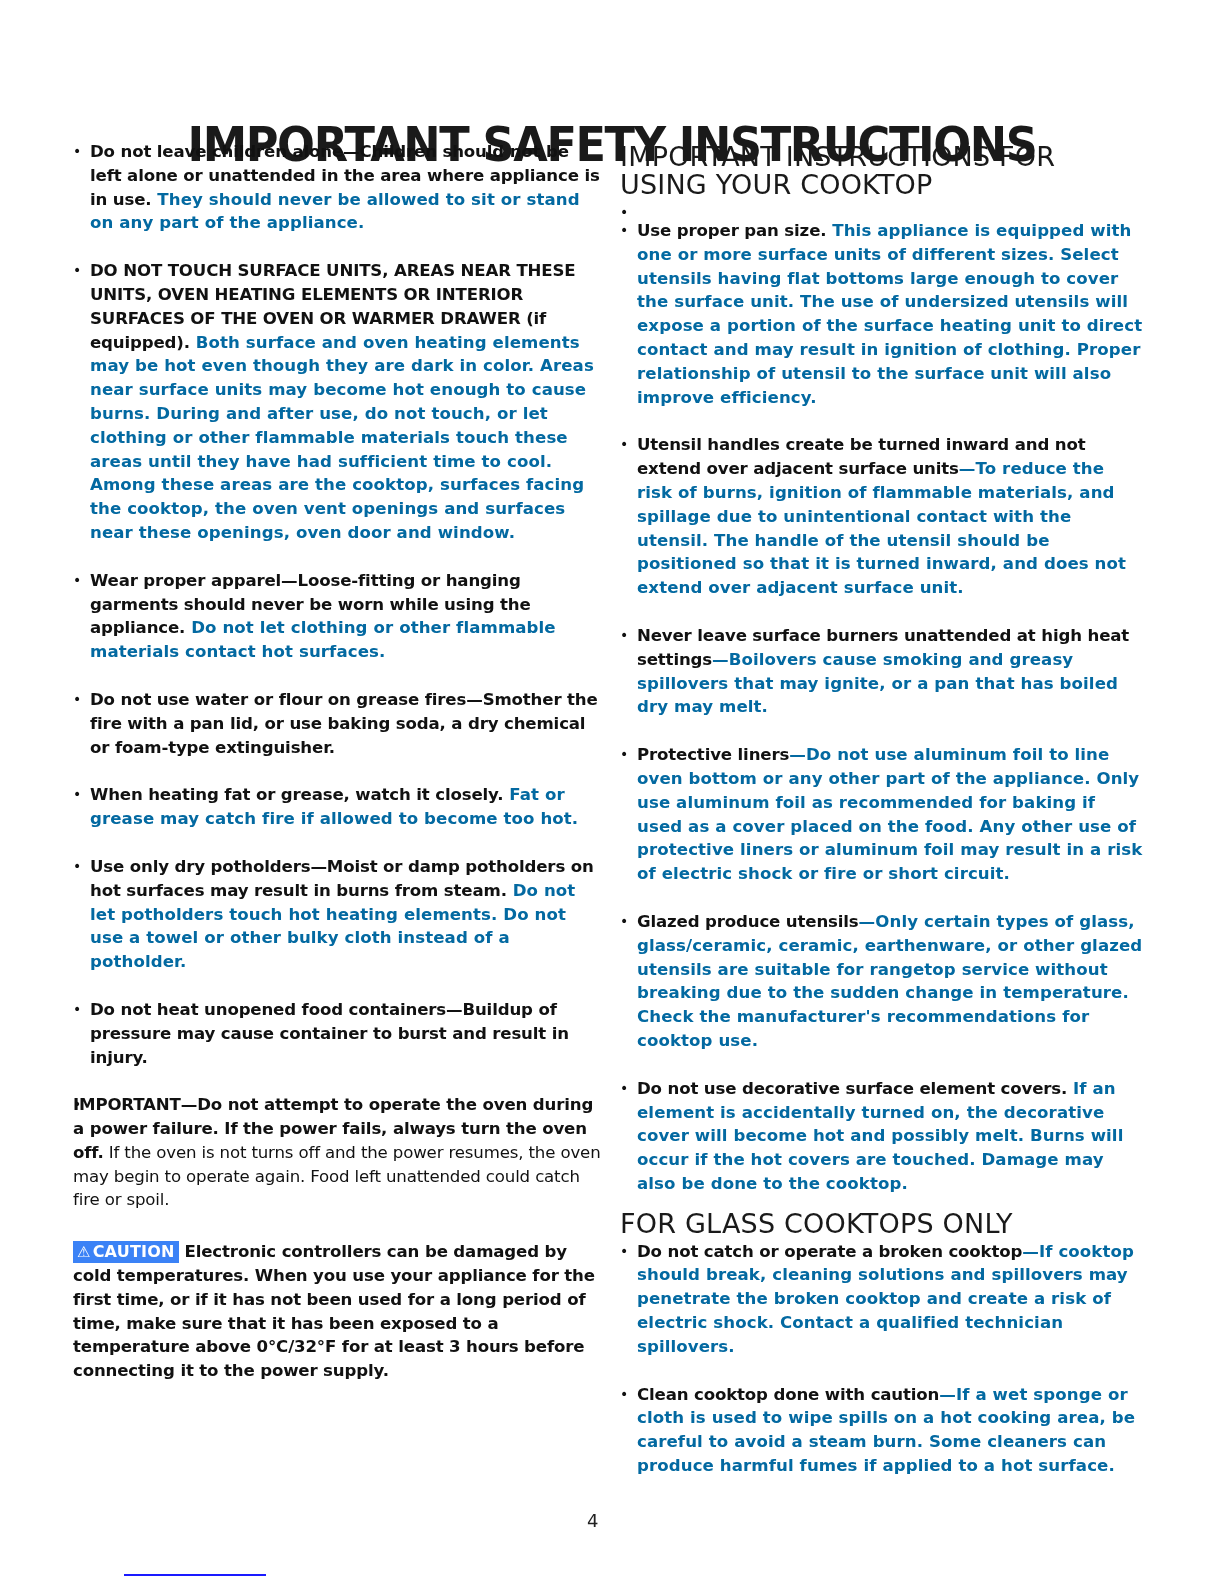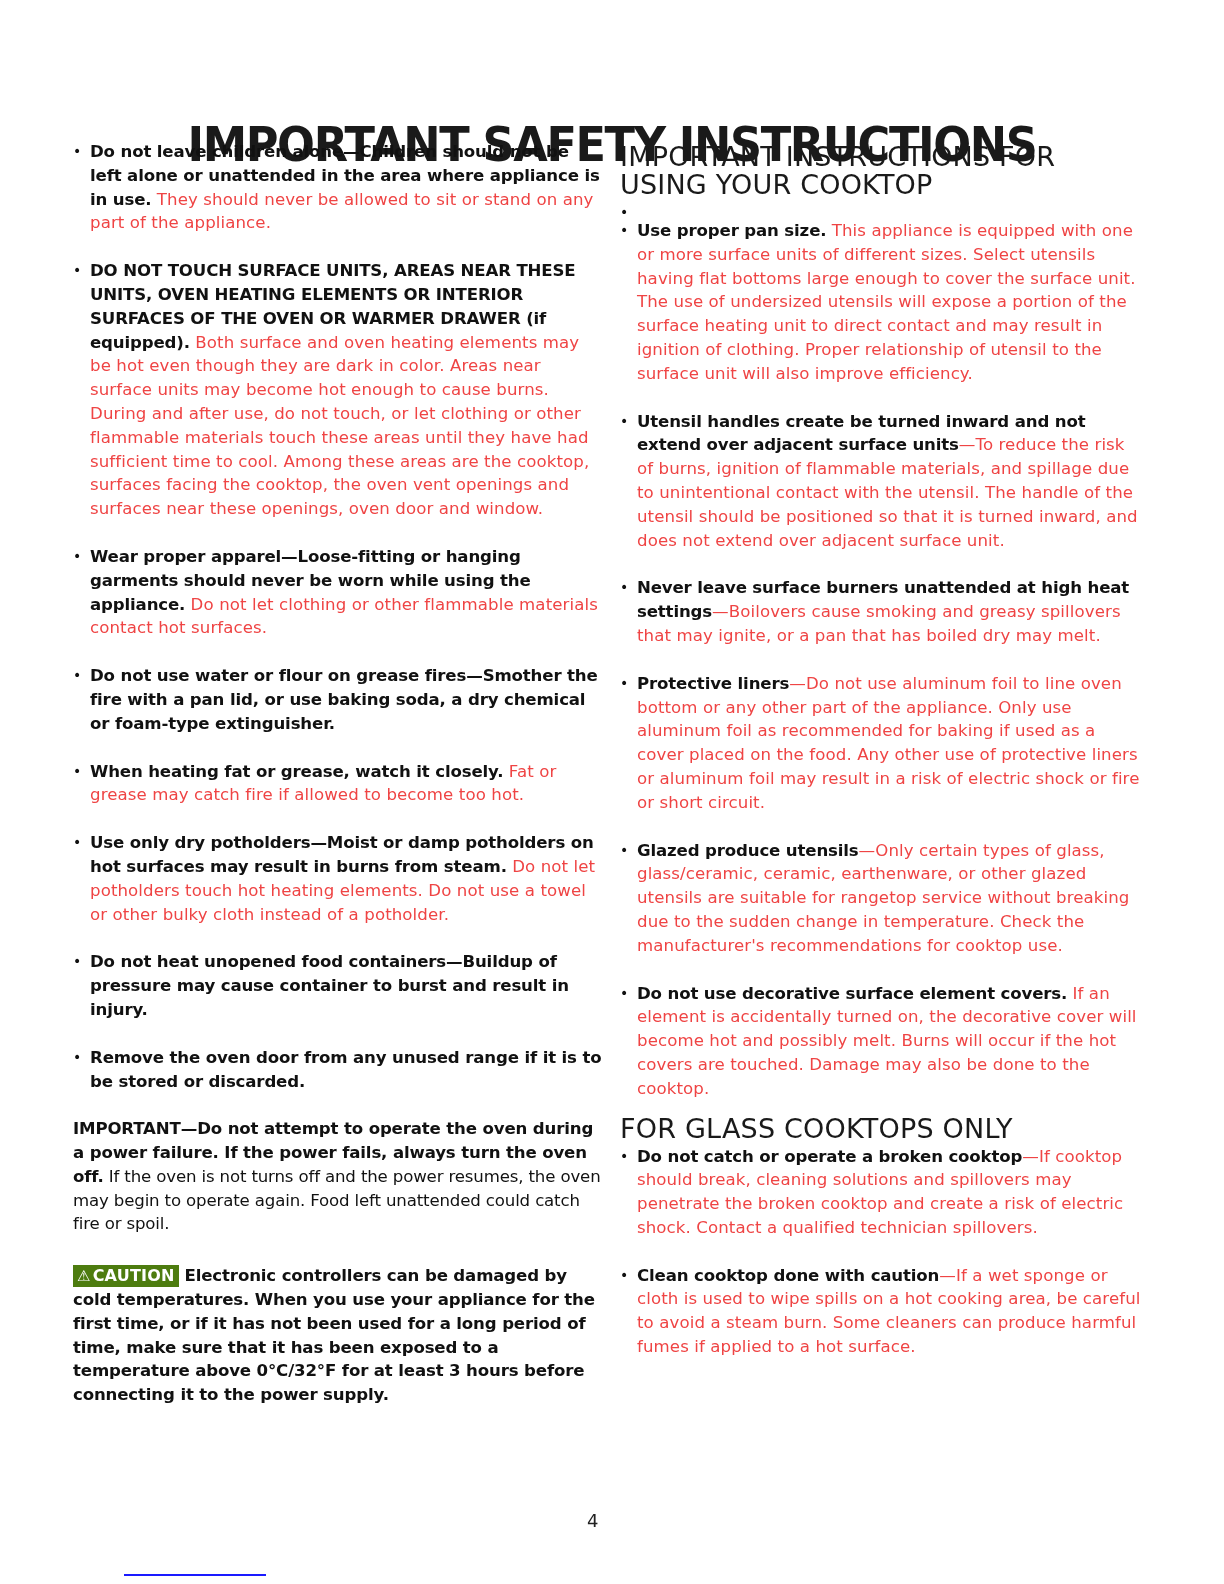--- a/index.html
+++ b/index.html
@@ -17,29 +17,29 @@
   .col-left { left: 73px; width: 530px; }
   .col-right { left: 620px; width: 525px; }
   .item {
     position: relative; padding-left: 17px; font-size: 16.6px; line-height: 23.8px;
     margin-bottom: 24px; letter-spacing: -0.15px;
   }
   .item .bullet {
     position: absolute; left: 0; top: 0; font-size: 14px;
   }
   .item b { font-weight: bold; color: #111; }
-  .item .plain { color: #ef4444; font-weight: normal; letter-spacing: 0.1px; }
+  .item .plain { color: #0369a1; font-weight: bold; letter-spacing: 0.1px; }
   .para { font-size: 16.6px; line-height: 23.8px; margin-bottom: 24px; letter-spacing: -0.15px; }
   .para b { font-weight: bold; }
   .section-heading {
     font-size: 27px; line-height: 28px; font-weight: normal; color: #1a1a1a;
     letter-spacing: 0.2px; margin: 3px 0 2px 0;
   }
   .caution-badge {
-    display: inline-block; background: #4d7c0f; color: #fff; font-weight: bold;
+    display: inline-block; background: #3b82f6; color: #fff; font-weight: bold;
     font-size: 16px; line-height: 22px; padding: 0 4px; margin-right: 6px;
     letter-spacing: 0.2px;
   }
   .caution-badge .tri { font-size: 15px; margin-right: 2px; }
   .page-number {
     position: absolute; left: 587px; top: 1510px; font-size: 18px; color: #222;
   }
   .footer-line {
     position: absolute; left: 124px; top: 1574px; width: 142px; height: 2px; background: #1a1aff;
   }
@@ -73,21 +73,21 @@
   <div class="item">
     <span class="bullet">•</span>
     <b>Use only dry potholders—Moist or damp potholders on hot surfaces may result in burns from steam.</b><span class="plain"> Do not let potholders touch hot heating elements. Do not use a towel or other bulky cloth instead of a potholder.</span>
   </div>
   <div class="item">
     <span class="bullet">•</span>
     <b>Do not heat unopened food containers—Buildup of pressure may cause container to burst and result in injury.</b><span class="plain"></span>
   </div>
   <div class="item">
     <span class="bullet">•</span>
-    <b>Remove the oven door from any unused range if it is to be stored or discarded.</b><span class="plain"></span>
+    <span class="plain"></span>
   </div>
 
   <div class="para">
     <b>IMPORTANT—Do not attempt to operate the oven during a power failure. If the power fails, always turn the oven off.</b><span class="plain"> If the oven is not turns off and the power resumes, the oven may begin to operate again. Food left unattended could catch fire or spoil.</span>
   </div>
 
   <div class="para" style="margin-top:28px;">
     <span class="caution-badge"><span class="tri">⚠</span><span>CAUTION</span></span><b>Electronic controllers can be damaged by cold temperatures. When you use your appliance for the first time, or if it has not been used for a long period of time, make sure that it has been exposed to a temperature above 0°C/32°F for at least 3 hours before connecting it to the power supply.</b>
   </div>
 </div>

